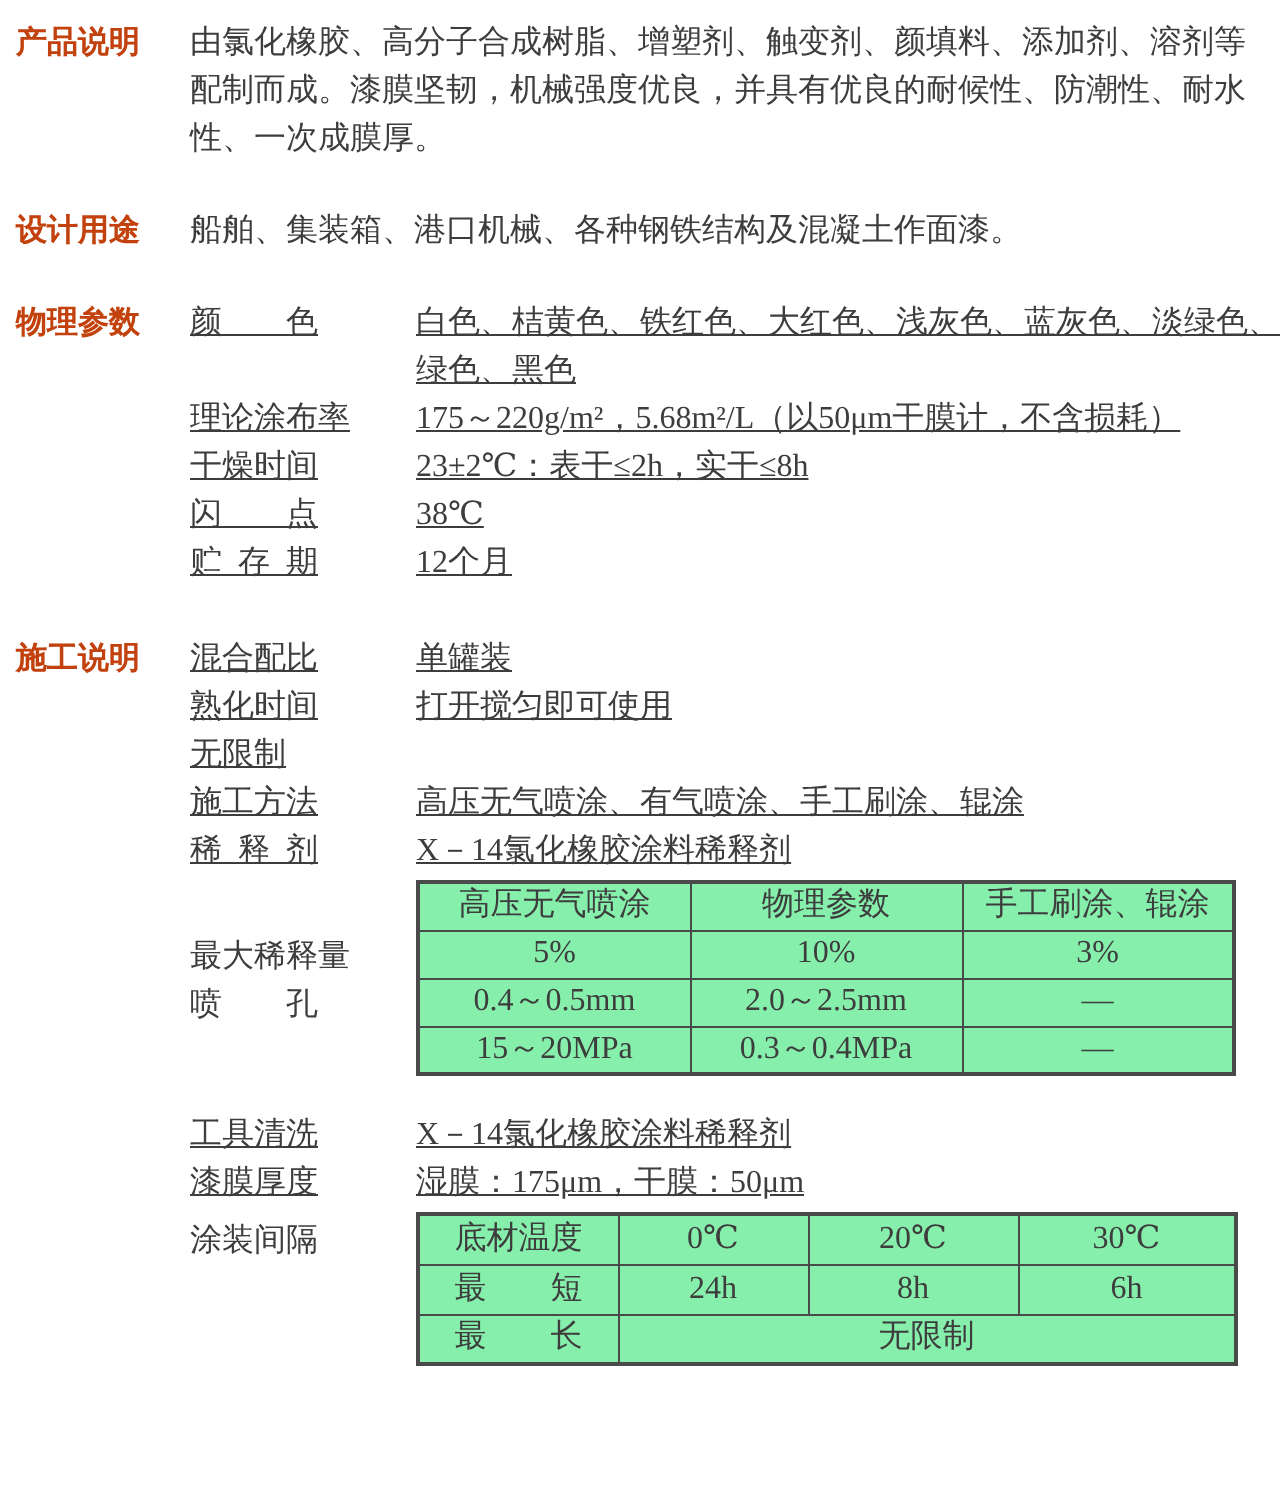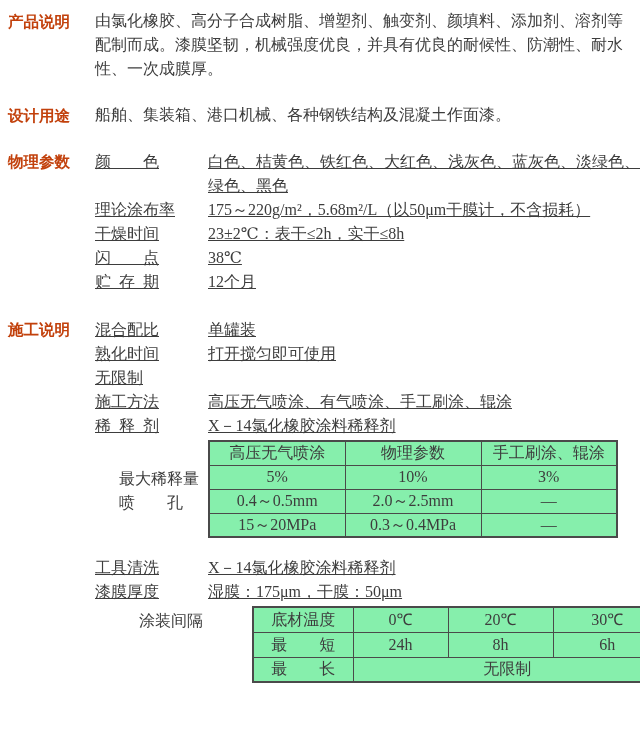--- a/index.html
+++ b/index.html
@@ -38,27 +38,27 @@
     border:1px solid #4a4a4a;
     text-align:center;
     vertical-align:middle;
     padding:0 2px;
     font-size:16px;
     line-height:22px;
   }
   .dtable { width:410px; }
   .dtable td { height:24px; }
   .itable { width:409px; }
-  .itable td { height:25px;font-family:Liberation Serif, serif; }
+  .itable td { height:25px; }
 
   .tblock { display:flex; margin:2px 0 18px 0; }
   .tblock-labels { flex:0 0 113px; padding-top:27px; }
-  .tblock-labels div { height:24px; line-height:24px; white-space:nowrap;margin-left:24px; }
+  .tblock-labels div { height:24px; line-height:24px; white-space:nowrap; }
   .iblock { display:flex; margin-top:2px; }
-  .iblock-label { flex:0 0 113px; padding-top:3px; white-space:nowrap;margin-left:44px; }
+  .iblock-label { flex:0 0 113px; padding-top:3px; white-space:nowrap; }
 </style>
 </head>
 <body>
 
 <div class="page">
 
   <div class="sec">
     <div class="sec-title">产品说明</div>
     <div class="sec-content">
       <div class="para">由氯化橡胶、高分子合成树脂、增塑剂、触变剂、颜填料、添加剂、溶剂等配制而成。漆膜坚韧，机械强度优良，并具有优良的耐候性、防潮性、耐水性、一次成膜厚。</div>

